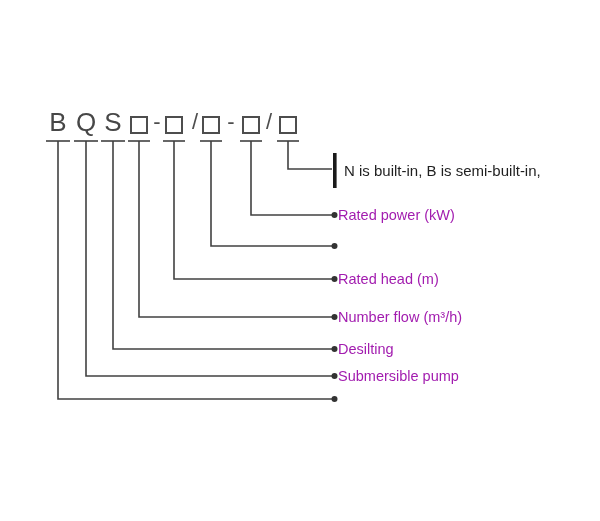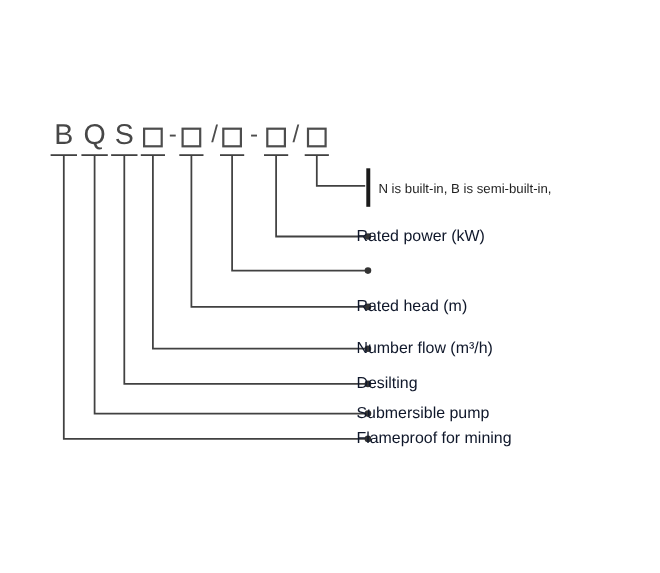--- a/index.html
+++ b/index.html
@@ -43,33 +43,33 @@
     position: absolute;
     top: 116px;
     width: 14px;
     height: 14px;
     border: 2px solid #4d4d4d;
     background: #ffffff;
     transform: translateX(-50%);
   }
   .label {
     position: absolute;
-    left: 324px;
+    left: 338px;
     transform: translateY(-50%);
     font-size: 14.5px;
     line-height: 20px;
-    color: #0f172a;
+    color: #a21caf;
     white-space: nowrap;
   }
   .note {
     position: absolute;
     left: 344px;
     top: 171px;
     transform: translateY(-50%);
-    font-size: 12px;
+    font-size: 15px;
     line-height: 20px;
     color: #1f1f1f;
     white-space: nowrap;
   }
 </style>
 </head>
 <body>
 
 <div class="canvas">
 
@@ -124,15 +124,14 @@
 
   <div class="note">
     <div>N is built-in, B is semi-built-in,</div>
   </div>
 
   <div class="label" style="top:215px">Rated power (kW)</div>
   <div class="label" style="top:279px">Rated head (m)</div>
   <div class="label" style="top:317px">Number flow (m³/h)</div>
   <div class="label" style="top:349px">Desilting</div>
   <div class="label" style="top:376px">Submersible pump</div>
-  <div class="label" style="top:399px">Flameproof for mining</div>
 
 </div>
 
 </body></html>

